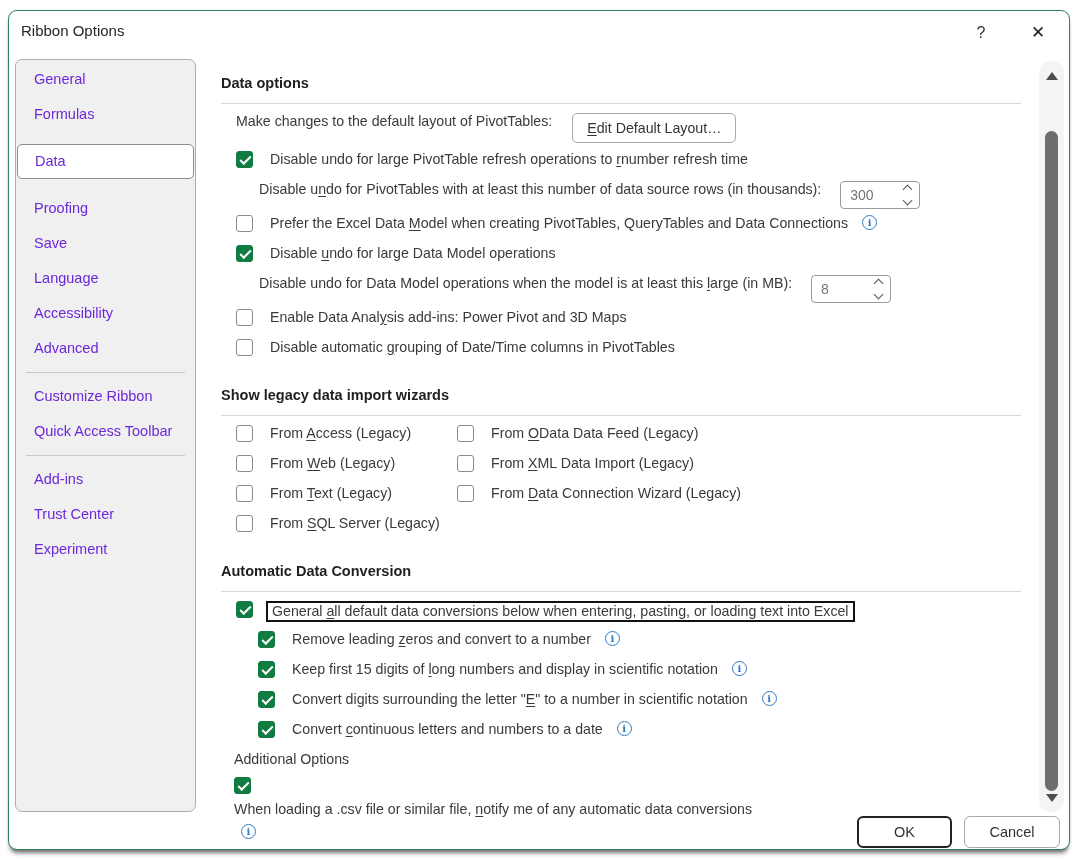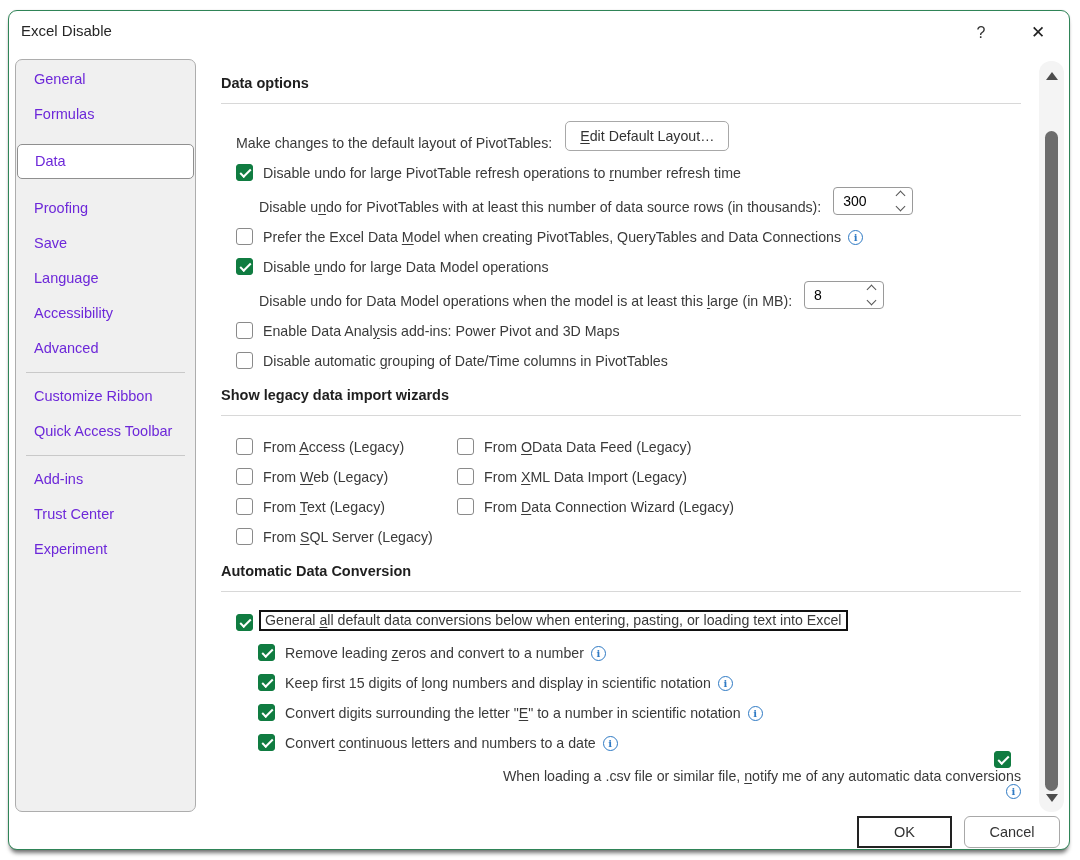--- a/index.html
+++ b/index.html
@@ -23,51 +23,51 @@
   .nav-item.selected {
     background:#fff; border:1px solid #8f8f8f; border-radius:5px;
     margin:12px 1px; padding-left:17px; line-height:33px;
   }
   .nav-sep { border:none; border-top:1px solid #c9c9c9; margin:6px 10px; }
   
   .content { position:absolute; left:212px; top:60px; width:800px; font-size:14.2px; color:#3a3a3a; }
   .section-heading { font-size:14.5px; font-weight:700; color:#1f1f1f; line-height:24px; margin-bottom:8px; }
   .section-heading.mt { margin-top:14px; }
   .sep { border:none; border-top:1px solid #d8d8d8; margin-bottom:9px; }
-  .row { display:flex; align-items:flex-end; min-height:30px; padding-left:15px; }
+  .row { display:flex; align-items:flex-start; min-height:30px; padding-left:15px;gap:7px; }
   .row.tall { min-height:34px; }
   .row.btnrow { min-height:38px; }
   .row.indent1 { padding-left:38px; }
   .row.indent2 { padding-left:37px; }
   .u { text-decoration:underline; text-underline-offset:2px; }
   
   .cb { width:17px; height:17px; flex:none; background:#fff; border:1px solid #8a8a8a; border-radius:3px; position:relative; margin-right:10px; cursor:default; }
   .cb.checked { background:#107C41; border-color:#107C41; }
   .cb.checked::after {
     content:""; position:absolute; left:3px; top:4px; width:9px; height:4px;
     border-left:2px solid #fff; border-bottom:2px solid #fff; transform:rotate(-45deg);
   }
   
   .info {
     width:15px; height:15px; flex:none; margin-left:7px; border:1px solid #2f7ac4; border-radius:50%;
     color:#2f7ac4; font-family:"DejaVu Serif", serif; font-size:10px; font-weight:700;
     display:inline-flex; align-items:center; justify-content:center; cursor:default;
   }
   
   .spin { display:flex; align-items:center; width:80px; height:28px; margin-left:12px; background:#fff; border:1px solid #9a9a9a; border-radius:4px; }
-  .spin-val { flex:1; padding-left:9px; font-size:14px; color:#000000; }
+  .spin-val { flex:1; padding-left:9px; font-size:14px; color:#737373; }
   .spin-btns { display:flex; flex-direction:column; gap:4px; padding-right:8px; }
   .chev { width:7px; height:7px; border-left:1.6px solid #555; border-top:1.6px solid #555; cursor:default; }
   .chev.up { transform:rotate(45deg); }
   .chev.down { transform:rotate(225deg); }
   
   .btn { font-family:"Liberation Sans", sans-serif; font-size:14.2px; color:#333; background:#fff; border:1px solid #a8a8a8; border-radius:5px; cursor:default; }
   .edit-btn { margin-left:13px; padding:6px 14px; }
   .footer-btn { position:absolute; width:95px; height:32px; font-size:14.5px; }
-  .footer-btn.default { border:2px solid #222; border-radius:0; }
+  .footer-btn.default { border:2px solid #222; border-radius:6px; }
   .ok-btn { left:848px; top:805px; }
   .cancel-btn { left:955px; top:805px; width:96px; border-radius:6px;}
   
   .focus-box { border:2px solid #111; padding:0 4px 1px 4px; margin-left:-4px; }
   
   .legacy-grid { display:flex; }
   .legacy-col1 { width:228px; }
   .legacy-col2 { flex:1; }
   .legacy-col2 .row { padding-left:8px; }
   
@@ -78,21 +78,21 @@
   .tri-down { width:0; height:0; border-left:6px solid transparent; border-right:6px solid transparent; border-top:8px solid #4d4d4d; }
   .sb-thumb { position:absolute; left:6px; top:70px; width:13px; height:660px; background:#6d6d6d; border-radius:7px; cursor:default; }
   .plain { display:inline; }
 </style>
 </head>
 <body>
 
 <div class="dialog">
 
   <div class="titlebar">
-    <span class="dlg-title">Excel Disable</span>
+    <span class="dlg-title">Ribbon Options</span>
     <span class="help-btn">?</span>
     <span class="close-btn">✕</span>
   </div>
 
   <div class="sidebar">
     <div class="nav-item">General</div>
     <div class="nav-item">Formulas</div>
     <div class="nav-item selected">Data</div>
     <div class="nav-item">Proofing</div>
     <div class="nav-item">Save</div>
@@ -229,20 +229,23 @@
       <span class="plain"><span>Convert digits surrounding the letter "</span><span class="u">E</span><span>" to a number in scientific notation</span></span>
       <span class="info">i</span>
     </div>
 
     <div class="row indent2">
       <span class="cb checked"></span>
       <span class="plain"><span>Convert </span><span class="u">c</span><span>ontinuous letters and numbers to a date</span></span>
       <span class="info">i</span>
     </div>
 
+    <div class="row" style="min-height:26px;padding-left:13px;">
+      <span class="plain">Additional Options</span>
+    </div>
 
     <div class="row" style="padding-left:13px;flex-direction:column;">
       <span class="cb checked"></span>
       <span class="plain"><span>When loading a .csv file or similar file, </span><span class="u">n</span><span>otify me of any automatic data conversions</span></span>
       <span class="info">i</span>
     </div>
 
   </div>
 
   <div class="scrollbar">

